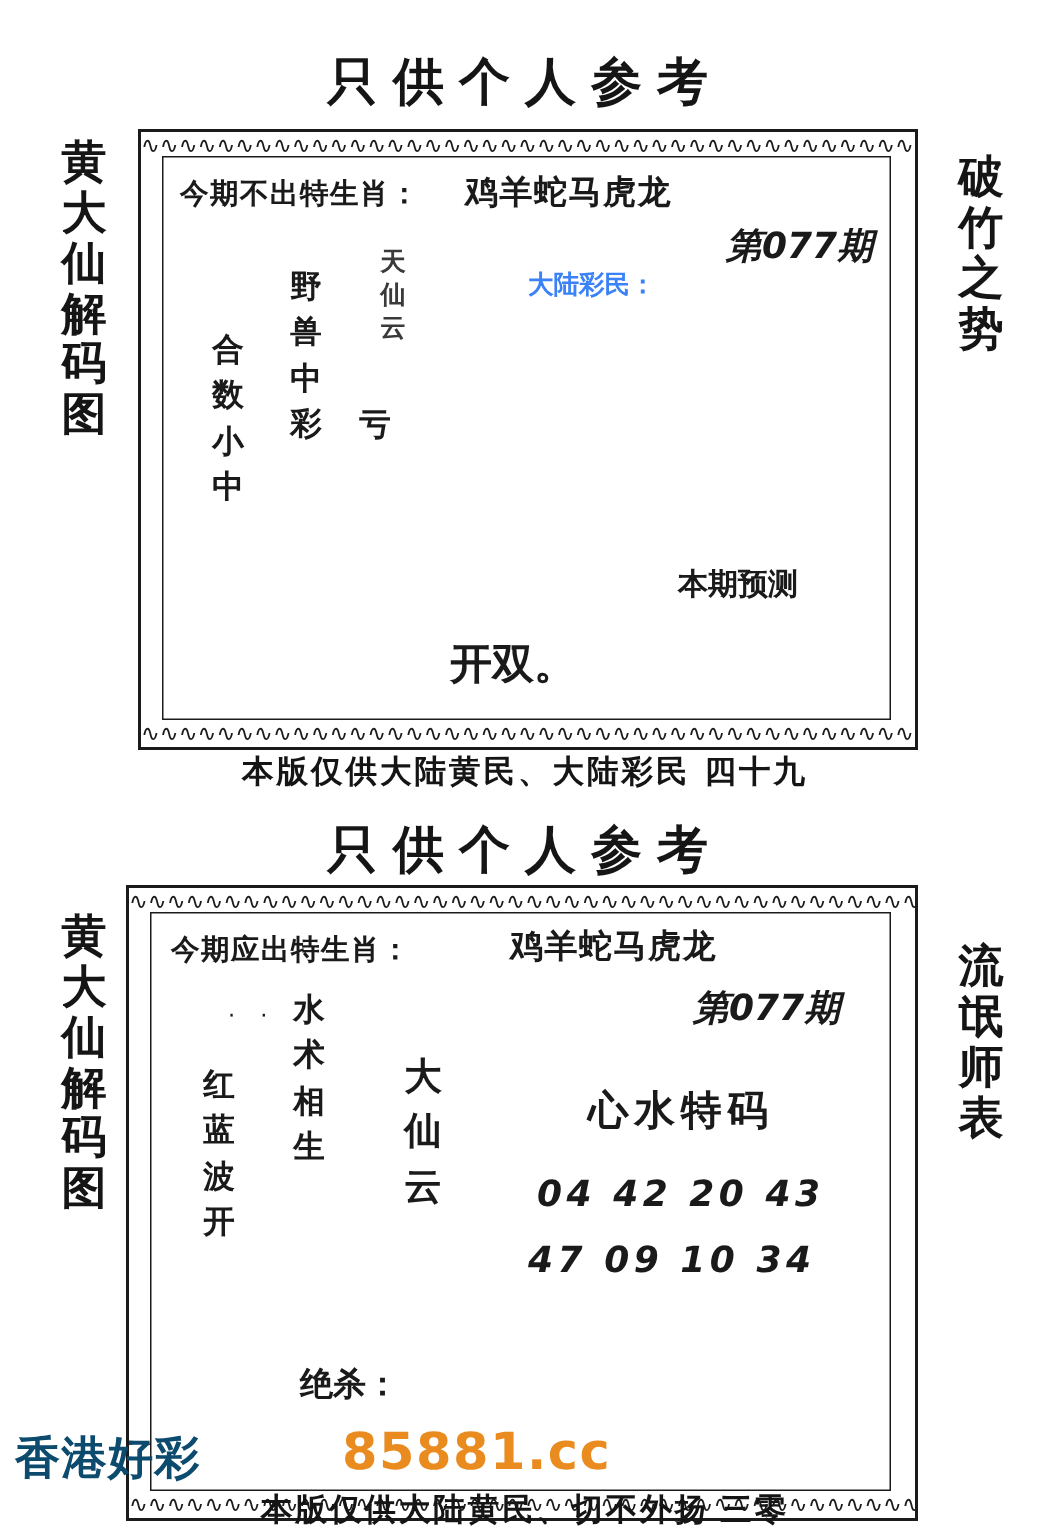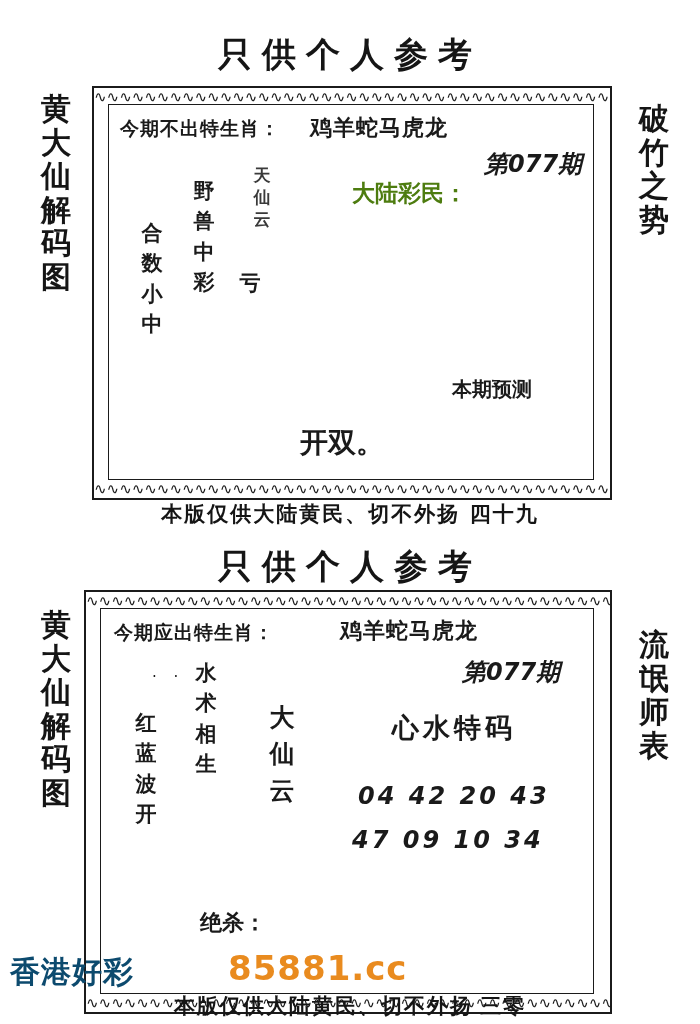--- a/index.html
+++ b/index.html
@@ -99,33 +99,33 @@
     <div class="wave-bottom" style="bottom:2px;">∿∿∿∿∿∿∿∿∿∿∿∿∿∿∿∿∿∿∿∿∿∿∿∿∿∿∿∿∿∿∿∿∿∿∿∿∿∿∿∿∿∿∿∿∿∿∿∿∿∿∿∿∿∿</div>
   </div>
 
   <div class="frame-inner" style="left:108px;top:104px;width:484px;height:374px;"></div>
 
   <div class="lbl row-top" style="left:120px;top:116px;">今期不出特生肖：</div>
   <div class="lbl row-top" style="left:310px;top:113px;font-size:22px;">鸡羊蛇马虎龙</div>
 
   <div class="lbl issue" style="left:484px;top:148px;">第077期</div>
 
-  <div class="lbl" style="left:352px;top:178px;font-size:23px;font-weight:700;color:#4d7c0f;">大陆彩民：</div>
+  <div class="lbl" style="left:352px;top:178px;font-size:17px;font-weight:700;color:#3b82f6;">大陆彩民：</div>
 
   <div class="vcol vcol-sm" style="left:248px;top:164px;color:#3a3a3a;">天<br>仙<br>云</div>
 
   <div class="vcol" style="left:138px;top:218px;">合<br>数<br>小<br>中</div>
   <div class="vcol" style="left:190px;top:176px;">野<br>兽<br>中<br>彩</div>
   <div class="vcol" style="left:236px;top:268px;">亏</div>
 
   <div class="lbl" style="left:452px;top:376px;font-size:20px;font-weight:700;">本期预测</div>
 
   <div class="lbl" style="left:300px;top:424px;font-size:28px;font-weight:700;">开双。</div>
 
-  <div class="footer-line" style="top:500px;">本版仅供大陆黄民、切不外扬 四十九</div>
+  <div class="footer-line" style="top:500px;">本版仅供大陆黄民、大陆彩民 四十九</div>
 </div>
 
 <div class="panel" id="panel-bottom">
 
   <div class="headline" style="top:14px;">只供个人参考</div>
 
   <div class="side-text side-left" style="top:78px;">黄<br>大<br>仙<br>解<br>码<br>图</div>
 
   <div class="side-text side-right" style="top:98px;">流<br>氓<br>师<br>表</div>
 
@@ -136,21 +136,21 @@
 
   <div class="frame-inner" style="left:100px;top:78px;width:492px;height:384px;"></div>
 
   <div class="lbl row-top" style="left:114px;top:90px;">今期应出特生肖：</div>
   <div class="lbl row-top" style="left:340px;top:86px;font-size:22px;">鸡羊蛇马虎龙</div>
 
   <div class="lbl issue" style="left:462px;top:126px;">第077期</div>
 
   <div class="dots" style="left:152px;top:138px;">· ·</div>
 
-  <div class="lbl big-title" style="left:392px;top:180px;">心水特码</div>
+  <div class="lbl big-title" style="left:392px;top:192px;">心水特码</div>
 
   <div class="vcol" style="left:268px;top:170px;font-size:25px;">大<br>仙<br>云</div>
 
   <div class="vcol" style="left:132px;top:178px;">红<br>蓝<br>波<br>开</div>
   <div class="vcol" style="left:192px;top:128px;">水<br>术<br>相<br>生</div>
 
   <div class="lbl nums" style="left:358px;top:252px;">04 42 20 43</div>
   <div class="lbl nums" style="left:352px;top:296px;">47 09 10 34</div>
 
   <div class="lbl" style="left:200px;top:378px;font-size:22px;font-weight:700;">绝杀：</div>

